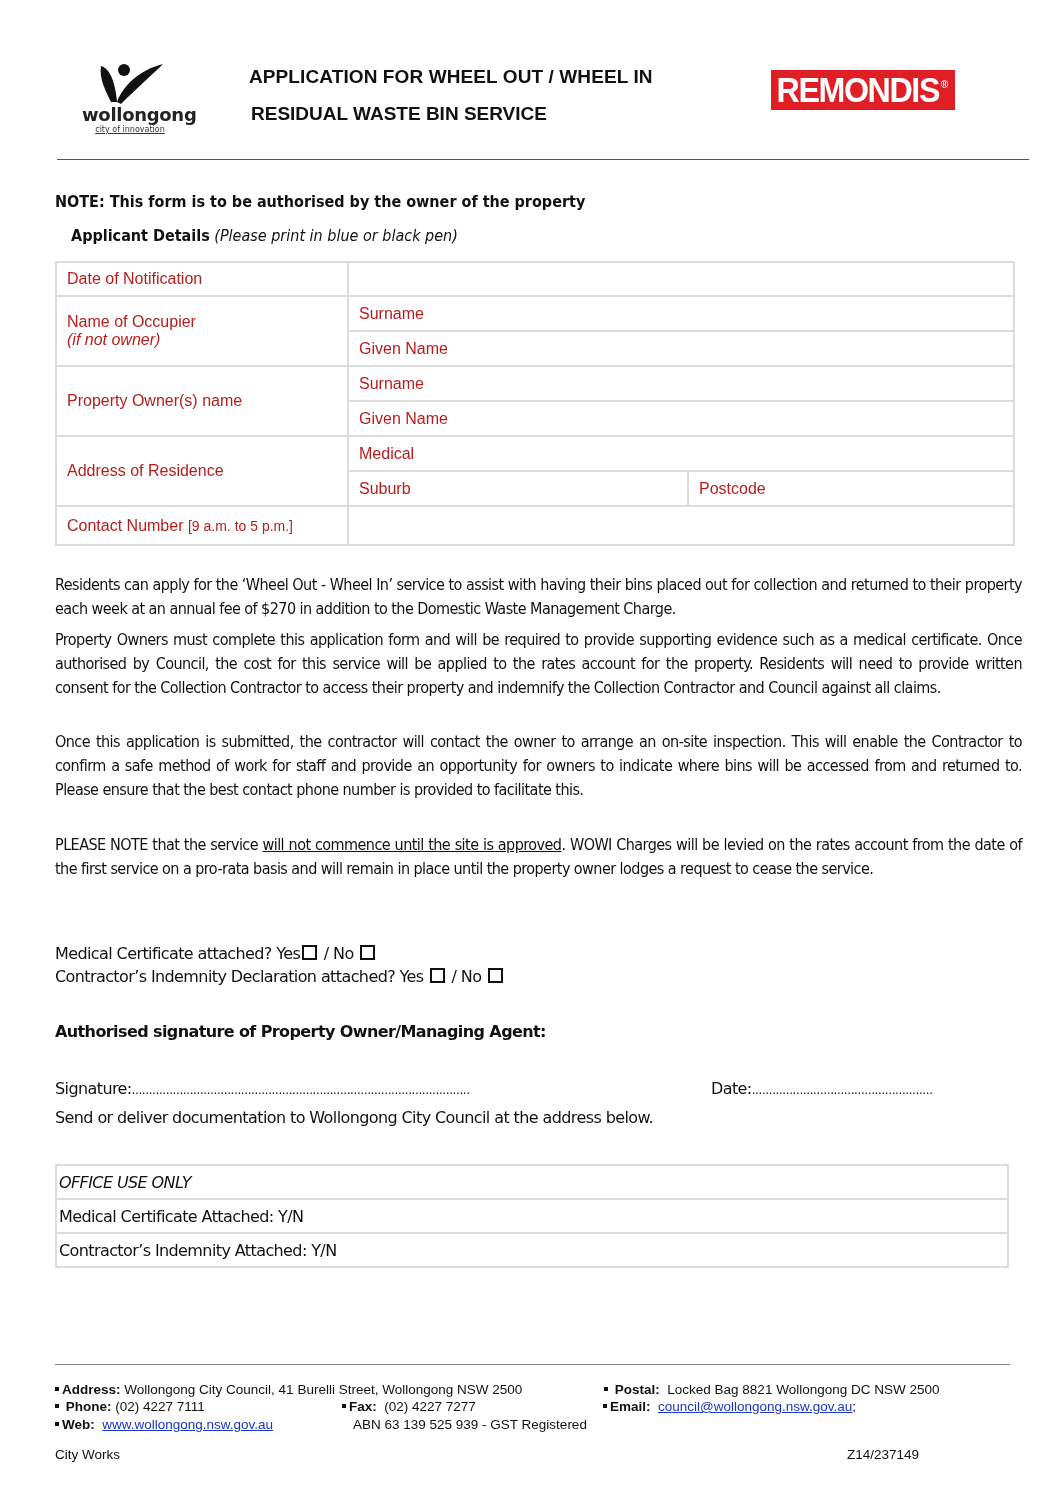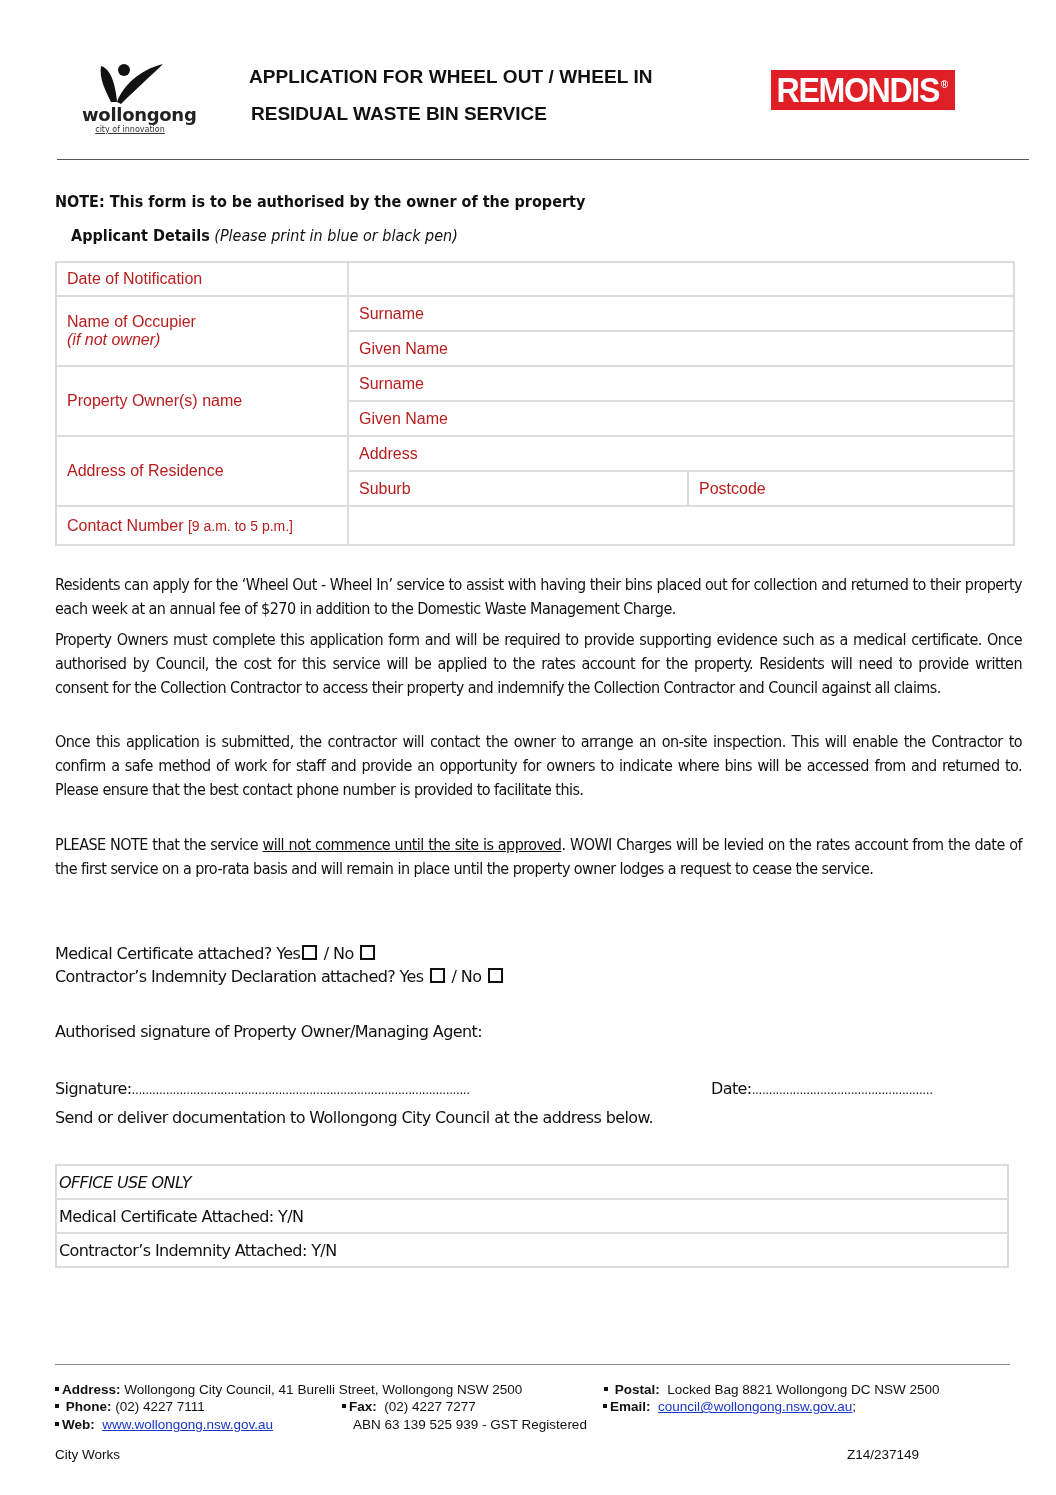--- a/index.html
+++ b/index.html
@@ -29,21 +29,21 @@
   table.app td { border: 2px solid #dcdcdc; font-size: 16px; padding: 0 10px; height: 32px; vertical-align: middle; color: #b91c1c; }
   table.app td.lbl { width: 270px; }
   table.app tr.h36 td { height: 33px; }
 
   
   .para { left: 55px; width: 967px; font-size: 16px; line-height: 24px; text-align: justify; font-family: "DejaVu Sans", sans-serif; font-stretch: condensed; letter-spacing: -0.55px; }
   .para u { text-decoration: underline; }
 
   .cb { display: inline-block; width: 11px; height: 11px; border: 2px solid #111; vertical-align: -1px; margin: 0 2px; }
   .checkline { left: 55px; font-size: 16px; font-family: "DejaVu Sans", sans-serif; letter-spacing: -0.6px; }
-  .auth { left: 55px; top: 1022px; font-weight: normal; font-size: 16px; font-family: "DejaVu Sans", sans-serif; letter-spacing: -0.6px; }
+  .auth { left: 55px; top: 1022px; font-weight: bold; font-size: 16px; font-family: "DejaVu Sans", sans-serif; letter-spacing: -0.6px; }
   .sig { left: 55px; top: 1079px; font-size: 16px; font-family: "DejaVu Sans", sans-serif; letter-spacing: -0.6px; }
   .date { left: 711px; top: 1079px; font-size: 16px; font-family: "DejaVu Sans", sans-serif; letter-spacing: -0.6px; }
   .send { left: 55px; top: 1108px; font-size: 16px; font-family: "DejaVu Sans", sans-serif; letter-spacing: -0.6px; }
 
   
   table.office { position: absolute; left: 55px; top: 1164px; width: 954px; border-collapse: collapse; font-family: "DejaVu Sans", sans-serif; }
   table.office td { border: 2px solid #dcdcdc; font-size: 16px; height: 32px; padding: 0 2px; letter-spacing: -0.6px; }
   table.office td.italic { font-style: italic; }
 
   
@@ -97,21 +97,21 @@
   </tr>
   <tr class="h36">
     <td class="lbl" rowspan="2" style="">Property Owner(s) name</td>
     <td colspan="2">Surname</td>
   </tr>
   <tr class="h36">
     <td colspan="2">Given Name</td>
   </tr>
   <tr class="h36">
     <td class="lbl" rowspan="2">Address of Residence</td>
-    <td colspan="2">Address</td>
+    <td colspan="2">Medical</td>
   </tr>
   <tr class="h36">
     <td style="width:318px">Suburb</td>
     <td>Postcode</td>
   </tr>
   <tr>
     <td class="lbl" style="height:37px">
       <span>Contact Number</span>
       <span style="font-size:14px">[9 a.m. to 5 p.m.]</span>
     </td>

